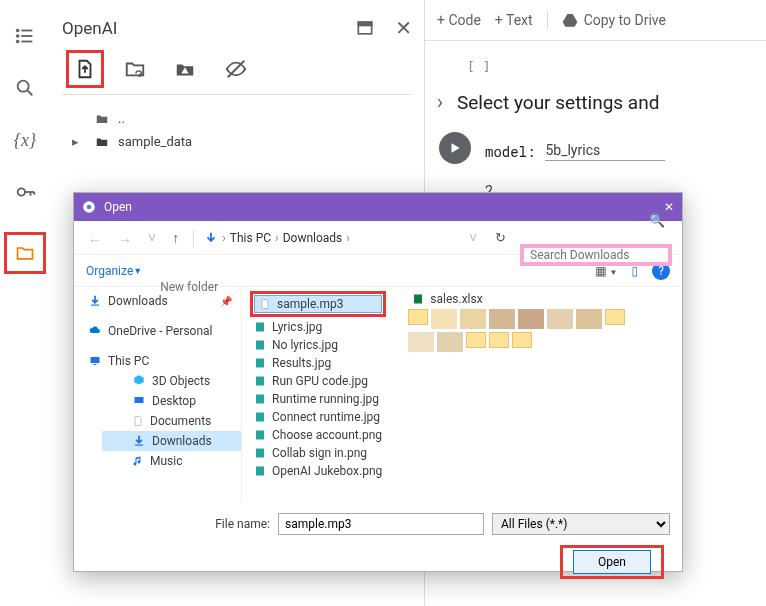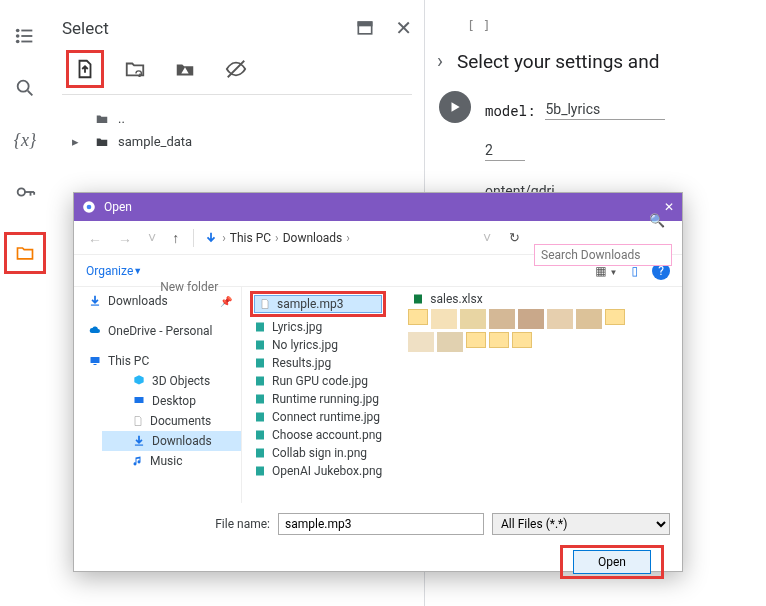--- a/index.html
+++ b/index.html
@@ -42,21 +42,21 @@
 .titlebar { height:28px; background:#7e57c2; color:#fff; display:flex; align-items:center; padding:0 8px; font-size:12px; justify-content:space-between; }
 .titlebar .tleft { display:flex; align-items:center; gap:8px; }
 .titlebar .tclose { cursor:pointer; }
 .navbar { height:34px; display:flex; align-items:center; padding:0 10px; gap:8px; border-bottom:1px solid #eee; }
 .navbar .arrow { color:#bbb; font-size:14px; padding:0 4px; }
 .navbar .arrow.active { color:#555; }
 .crumb { display:flex; align-items:center; gap:4px; font-size:12px; color:#333; }
 .crumb .sep2 { color:#888; }
 .navbar .spacer { flex:1; }
 .refresh { color:#555; padding:0 6px; }
-.searchbox { width:138px; height:22px; border:1px solid #f9a8d4; padding:0 22px 0 6px; font-size:12px; position:relative;margin-top:35px; }
+.searchbox { width:152px; height:22px; border:4px solid #f9a8d4; padding:0 22px 0 6px; font-size:12px; position:relative;margin-top:35px; }
 .search-wrap { position:relative; }
 .search-mag { position:absolute; right:6px; top:4px; color:#888; }
 .toolbar2 { height:32px; display:flex; align-items:center; padding:0 12px; gap:18px; font-size:12px; border-bottom:1px solid #eee; }
 .organize { color:#1a73e8; display:flex; align-items:center; }
 .newfolder { color:#737373;margin-top:32px; }
 .toolbar2 .sp { flex:1; }
 .view-ic { color:#555; display:flex; gap:14px; align-items:center; }
 .help-ic { width:18px; height:18px; border-radius:50%; background:#1a73e8; color:#fff; display:flex; align-items:center; justify-content:center; font-size:12px; }
 
 .dialog-body { display:flex; height:216px; }
@@ -122,21 +122,21 @@
     <div class="ic">
         <svg width="22" height="20" viewBox="0 0 24 24" fill="none" stroke="#f57c00" stroke-width="2">
           <path d="M3 6h6l2 2h10v11H3z"></path>
         </svg>
       </div>
   </div>
 </div>
 
 <div class="files-panel">
   <div class="files-header">
-    <div class="files-title">Select</div>
+    <div class="files-title">OpenAI</div>
     <div class="files-header-actions">
       <span>
           <svg width="20" height="20" viewBox="0 0 24 24" fill="none" stroke="#5f6368" stroke-width="2">
             <rect x="4" y="5" width="16" height="14"></rect>
             <rect x="4" y="5" width="16" height="4" fill="#5f6368"></rect>
           </svg>
         </span>
       <span style="font-size:20px;color:#5f6368;cursor:pointer">✕</span>
     </div>
   </div>
@@ -179,20 +179,31 @@
   <div class="tree-row">
     <span class="chev">▸</span>
     <svg width="16" height="14" viewBox="0 0 24 24" fill="#3c4043">
         <path d="M3 6h6l2 2h10v11H3z"></path>
       </svg>
     <span>sample_data</span>
   </div>
 </div>
 
 <div class="right-area">
+  <div class="nb-toolbar">
+    <span>+ <span>Code</span></span>
+    <span>+ <span>Text</span></span>
+    <span class="sep"></span>
+    <span style="display:flex;align-items:center;gap:6px">
+      <svg width="16" height="16" viewBox="0 0 24 24" fill="#5f6368">
+          <polygon points="8,3 16,3 23,15 19,22 5,22 1,15"></polygon>
+        </svg>
+      <span>Copy to Drive</span>
+    </span>
+  </div>
   <div class="nb-body">
     <div style="color:#888;font-family:monospace;padding-left:30px;margin-bottom:16px">[ ]</div>
     <div class="cell-header">
       <span class="chev2">›</span>
       <span>Select your settings and</span>
     </div>
     <div style="display:flex;align-items:flex-start;gap:14px">
       <div class="run-btn">
           <svg width="14" height="14" viewBox="0 0 24 24">
             <polygon points="6,4 20,12 6,20"></polygon>

